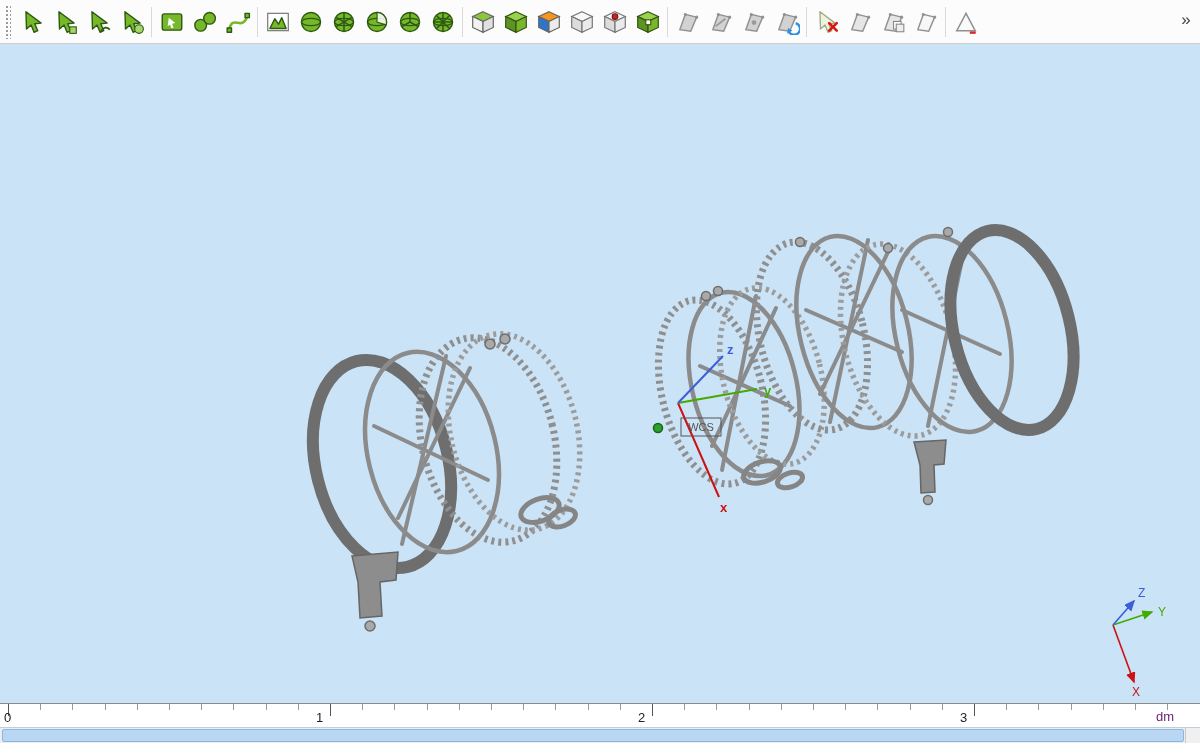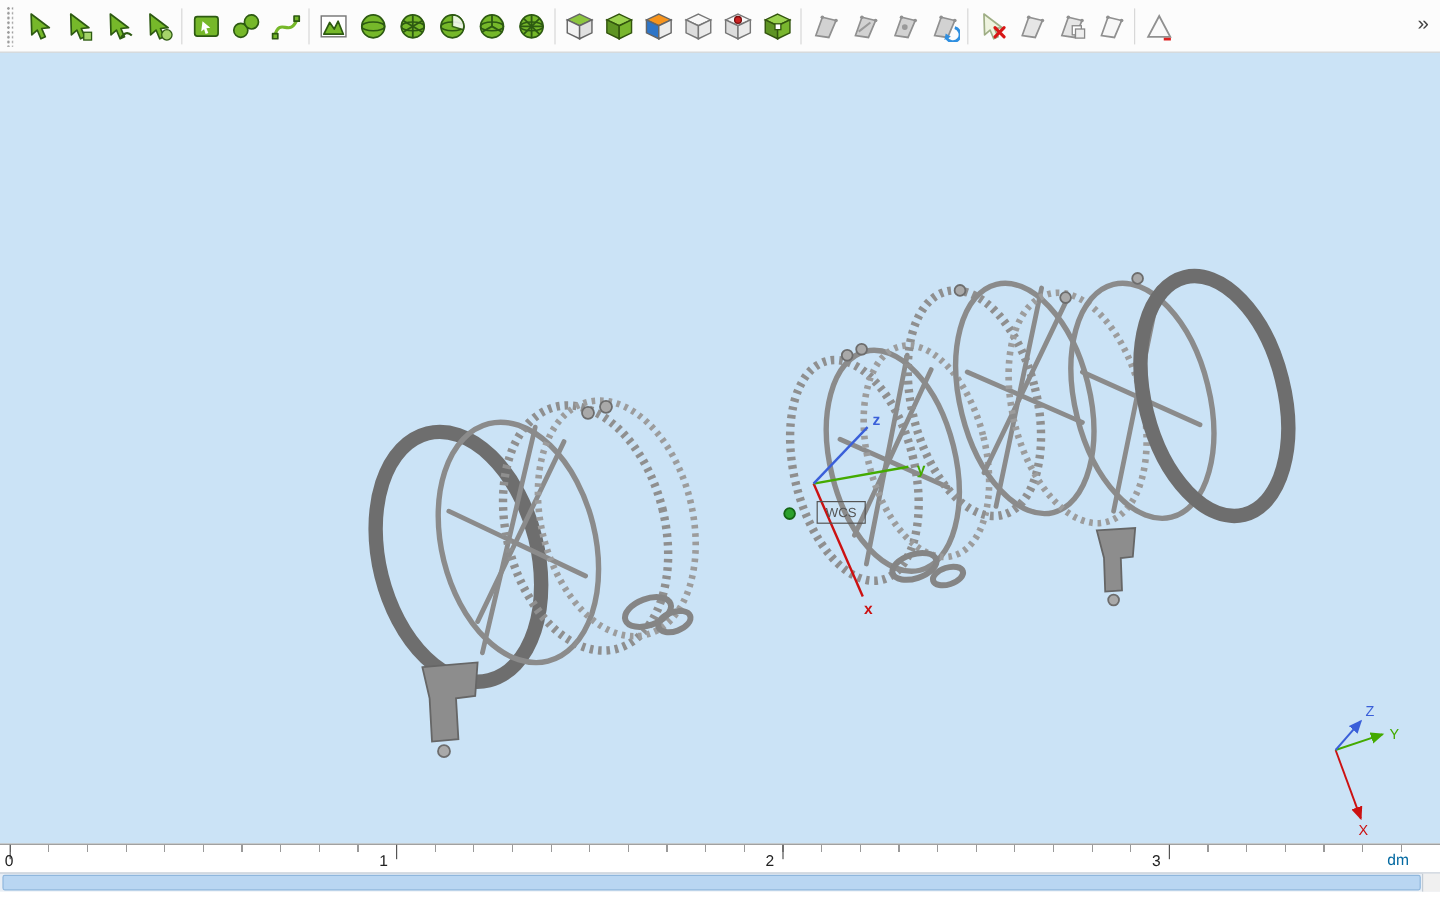--- a/index.html
+++ b/index.html
@@ -47,21 +47,21 @@
   .wcs-box { fill:none; stroke:#555; stroke-width:1; }
   .wcs-label { font:11px "Liberation Sans", sans-serif; fill:#555; text-anchor:middle; }
   .wcs-dot { fill:#2ca02c; stroke:#156515; stroke-width:1.5; }
 
   
   .ruler { position:relative; height:24px; background:#ffffff; border-top:1px solid #8a8a8a; }
   .ruler-minor { position:absolute; left:8px; top:0; width:1184px; height:6px;
     background-image:repeating-linear-gradient(90deg,#9a9a9a 0 1px, transparent 1px 32.2px); }
   .tick-major { position:absolute; top:0; width:1px; height:12px; background:#555; }
   .rnum { position:absolute; top:6px; font-size:13px; color:#222; }
-  .runit{ position:absolute; top:5px; left:1156px; font-size:13px; color:#0369a1; }
+  .runit{ position:absolute; top:5px; left:1156px; font-size:13px; color:#701a75; }
 
   
   .hscroll { position:relative; height:16px; background:#e8eef5; border-top:1px solid #c4ccd4; }
   .thumb { position:absolute; left:2px; right:16px; top:1px; height:13px;
            background:#b9d6f2; border:1px solid #8fb7dd; border-radius:2px; cursor:grab; }
   .corner { position:absolute; right:0; top:0; width:15px; height:15px; background:#f0f0f0;
             border-left:1px solid #c4ccd4; }
   .filler { height:11px; background:#ffffff; }
 </style>
 </head>

